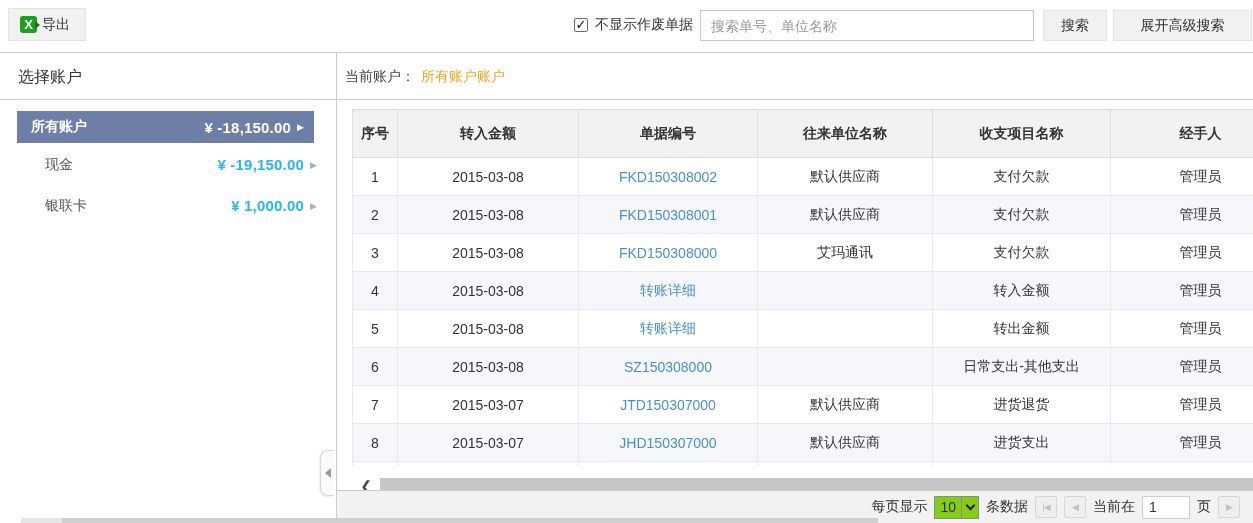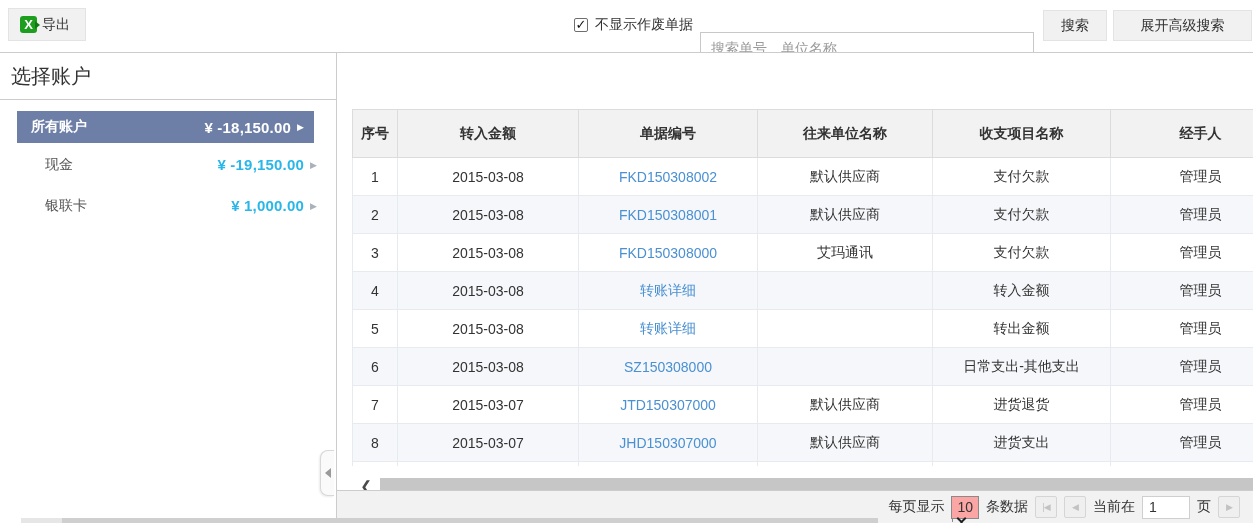--- a/index.html
+++ b/index.html
@@ -7,29 +7,29 @@
   .screen { position:relative; width:1253px; height:523px; background:#fff; overflow:hidden; font-size:14px; color:#333; }
 
   
   .toolbar { position:absolute; top:0; left:0; right:0; height:52px; background:#fff; }
   .btn { display:inline-flex; align-items:center; justify-content:center; background:#f1f1f1; border:1px solid #e3e3e3; color:#333; font-size:14px; cursor:pointer; }
   .export-btn { position:absolute; left:8px; top:8px; height:33px; padding:0 15px 0 11px; gap:5px; }
   .xls-icon { position:relative; display:inline-block; width:17px; height:17px; background:#1e9e1e; border-radius:3px; color:#fff; font-weight:bold; font-size:13px; line-height:17px; text-align:center; }
   .xls-icon::after { content:""; position:absolute; right:-3px; top:5px; width:0; height:0; border-left:5px solid #0f7a0f; border-top:4px solid transparent; border-bottom:4px solid transparent; }
   .chk-group { position:absolute; left:574px; top:16px; display:flex; align-items:center; gap:7px; }
   .checkbox { display:inline-block; width:14px; height:14px; background:#fff; border:1px solid #6e6e6e; border-radius:2px; color:#111; font-size:13px; line-height:12px; text-align:center; font-weight:bold; cursor:pointer; }
-  .search-input { position:absolute; left:700px; top:10px; width:334px; height:31px; border:1px solid #c8c8c8; padding:0 10px; font-size:14px; color:#333; font-family:inherit;margin-top:22px; }
+  .search-input { position:absolute; left:700px; top:10px; width:334px; height:31px; border:1px solid #c8c8c8; padding:0 10px; font-size:14px; color:#333; font-family:inherit; }
   .search-input::placeholder { color:#9a9a9a; }
   .search-btn { position:absolute; left:1043px; top:10px; width:64px; height:31px; }
   .adv-btn { position:absolute; left:1113px; top:10px; width:139px; height:31px; }
 
   
   .panels { position:absolute; top:52px; left:0; right:0; bottom:0; border-top:1px solid #ccc; display:flex; }
   .left-panel { position:relative; width:337px; background:#fff; border-right:1px solid #ccc; flex:none; }
-  .panel-header { height:47px; line-height:47px; border-bottom:1px solid #ccc; padding-left:11px; font-size:20px; color:#333; white-space:nowrap; }
+  .panel-header { height:47px; line-height:47px; border-bottom:1px solid #ccc; padding-left:18px; font-size:16px; color:#333; white-space:nowrap; }
 
   .account-list { margin-top:11px; }
   .account-item { display:flex; align-items:center; cursor:pointer; }
   .account-item.selected { height:32px; margin:0 22px 1px 17px; background:#6d7ea7; color:#fff; padding:0 10px 0 14px; }
   .account-item.selected .acct-name { color:#fff; font-weight:bold; font-size:14px; }
   .account-item.selected .acct-balance { color:#fff; }
   .account-item.plain { height:41px; padding:0 19px 0 45px; }
   .acct-name { font-size:14px; color:#555; }
   .acct-balance { margin-left:auto; font-size:15px; font-weight:bold; color:#29b6e8; letter-spacing:0.2px; }
   .acct-arrow { font-size:9px; margin-left:6px; color:#fff; }
@@ -50,21 +50,21 @@
   tr.striped td { background:#f5f7fa; }
   td.doc-link { color:#4a90d2; cursor:pointer; }
   tr.sliver td { height:4px; border-bottom:none; }
 
   .hscroll { position:absolute; left:15px; right:0; top:424px; height:18px; display:flex; align-items:center; background:#fff; }
   .hscroll-arrow { width:28px; text-align:center; font-size:14px; font-weight:bold; color:#4a4a4a; cursor:pointer; line-height:18px; }
   .hscroll-thumb { flex:1; height:16px; background:#c6c6c6; cursor:pointer; }
 
   
   .pagination { position:absolute; left:0; right:0; bottom:0; height:33px; background:#f2f2f2; border-top:1px solid #ccc; display:flex; align-items:center; justify-content:flex-end; padding-right:13px; gap:7px; font-size:14px; color:#333; }
-  .select-box { display:inline-flex; align-items:stretch; background:#fca5a5; border:1px solid #8a8a8a; height:23px; cursor:pointer;flex-direction:column; }
+  .select-box { display:inline-flex; align-items:stretch; background:#84cc16; border:1px solid #8a8a8a; height:23px; cursor:pointer; }
   .select-value { padding:0 5px; line-height:21px; font-size:14px; }
   .select-arrow { width:17px; border-left:1px solid #8a8a8a; display:flex; align-items:center; justify-content:center; }
   .select-arrow span { display:block; width:7px; height:7px; border-right:2px solid #222; border-bottom:2px solid #222; transform:rotate(45deg); margin-top:-3px; }
   .nav-btn { width:22px; height:22px; background:#efefef; border:1px solid #d5d5d5; border-radius:2px; color:#c2c2c2; font-size:9px; display:inline-flex; align-items:center; justify-content:center; cursor:default; letter-spacing:-1px; }
   .page-input { width:48px; height:23px; border:1px solid #cfcfcf; background:#fff; padding:0 6px; font-size:14px; color:#333; font-family:inherit; }
 
   
   .page-scroll-seg { position:absolute; bottom:0; left:21px; width:41px; height:5px; background:#e6e6e6; z-index:5; }
   .page-scroll-thumb { position:absolute; bottom:0; left:62px; width:816px; height:5px; background:#cfcfcf; z-index:5; }
 </style>
@@ -107,20 +107,23 @@
           <span class="acct-balance">¥ 1,000.00</span>
           <span class="acct-arrow">▶</span>
         </div>
       </div>
       <div class="collapse-handle">
         <span class="collapse-tri"></span>
       </div>
     </div>
 
     <div class="main-panel">
+      <div class="panel-header current-account">
+        <span>当前账户：</span><span class="current-account-value">所有账户账户</span>
+      </div>
 
       <div class="table-wrap">
         <table>
           <colgroup>
               <col style="width: 45px;">
               <col style="width: 181px;">
               <col style="width: 179px;">
               <col style="width: 175px;">
               <col style="width: 178px;">
               <col style="width: 180px;">

